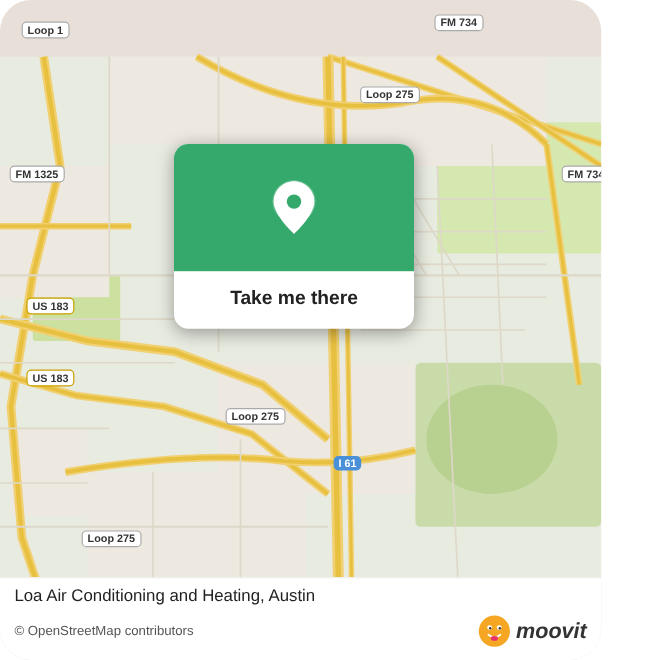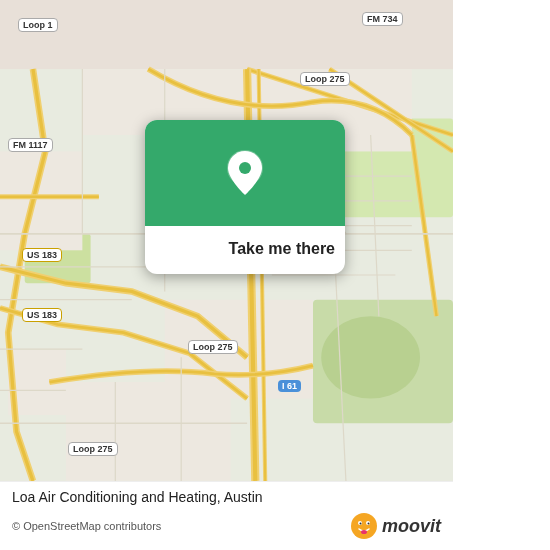--- a/index.html
+++ b/index.html
@@ -6,25 +6,26 @@
 
     body {
       width: 550px;
       height: 550px;
       overflow: hidden;
       font-family: Arial, sans-serif;
       position: relative;
     }
 
     #map-container {
-      width: 453px;
+      width: 501px;
       height: 550px;
       position: relative;
       overflow: hidden;
       background-color: #e8e0d8;
+      border-radius: 26px;
     }
 
     
     #map-svg {
       position: absolute;
       top: 0; left: 0;
       width: 100%; height: 100%;
     }
 
     
@@ -103,21 +104,20 @@
     .pin-icon {
       width: 48px;
       height: 54px;
     }
 
     #card-label {
       padding: 14px 10px 16px;
       font-size: 16px;
       font-weight: 600;
       color: #222;
-      text-align: right;
     }
 
     
     .road-badge {
       position: absolute;
       border-radius: 4px;
       font-size: 9px;
       font-weight: bold;
       padding: 1px 4px;
       z-index: 5;
@@ -210,21 +210,21 @@
     <line x1="330" y1="100" x2="390" y2="200" fill="none" stroke="#ddd8c8" stroke-width="1.5"></line>
     <line x1="360" y1="100" x2="420" y2="200" fill="none" stroke="#ddd8c8" stroke-width="1.5"></line>
     <line x1="330" y1="130" x2="500" y2="130" fill="none" stroke="#ddd8c8" stroke-width="1.5"></line>
     <line x1="330" y1="160" x2="500" y2="160" fill="none" stroke="#ddd8c8" stroke-width="1.5"></line>
     <line x1="330" y1="190" x2="500" y2="190" fill="none" stroke="#ddd8c8" stroke-width="1.5"></line>
     <line x1="330" y1="220" x2="500" y2="220" fill="none" stroke="#ddd8c8" stroke-width="1.5"></line>
     <line x1="330" y1="250" x2="480" y2="250" fill="none" stroke="#ddd8c8" stroke-width="1.5"></line>
   </svg>
 
   <div class="road-badge badge-white" style="left:18px;top:18px;">Loop 1</div>
-  <div class="road-badge badge-white" style="left:8px;top:138px;">FM 1117</div>
+  <div class="road-badge badge-white" style="left:8px;top:138px;">FM 1325</div>
   <div class="road-badge badge-white" style="left:362px;top:12px;">FM 734</div>
   <div class="road-badge badge-white" style="left:468px;top:138px;">FM 734</div>
   <div class="road-badge badge-white" style="left:300px;top:72px;">Loop 275</div>
   <div class="road-badge badge-yellow" style="left:22px;top:248px;">US 183</div>
   <div class="road-badge badge-yellow" style="left:22px;top:308px;">US 183</div>
   <div class="road-badge badge-white" style="left:188px;top:340px;">Loop 275</div>
   <div class="road-badge badge-blue" style="left:278px;top:380px;">I 61</div>
   <div class="road-badge badge-white" style="left:68px;top:442px;">Loop 275</div>
 
   <div id="take-me-there-card">

